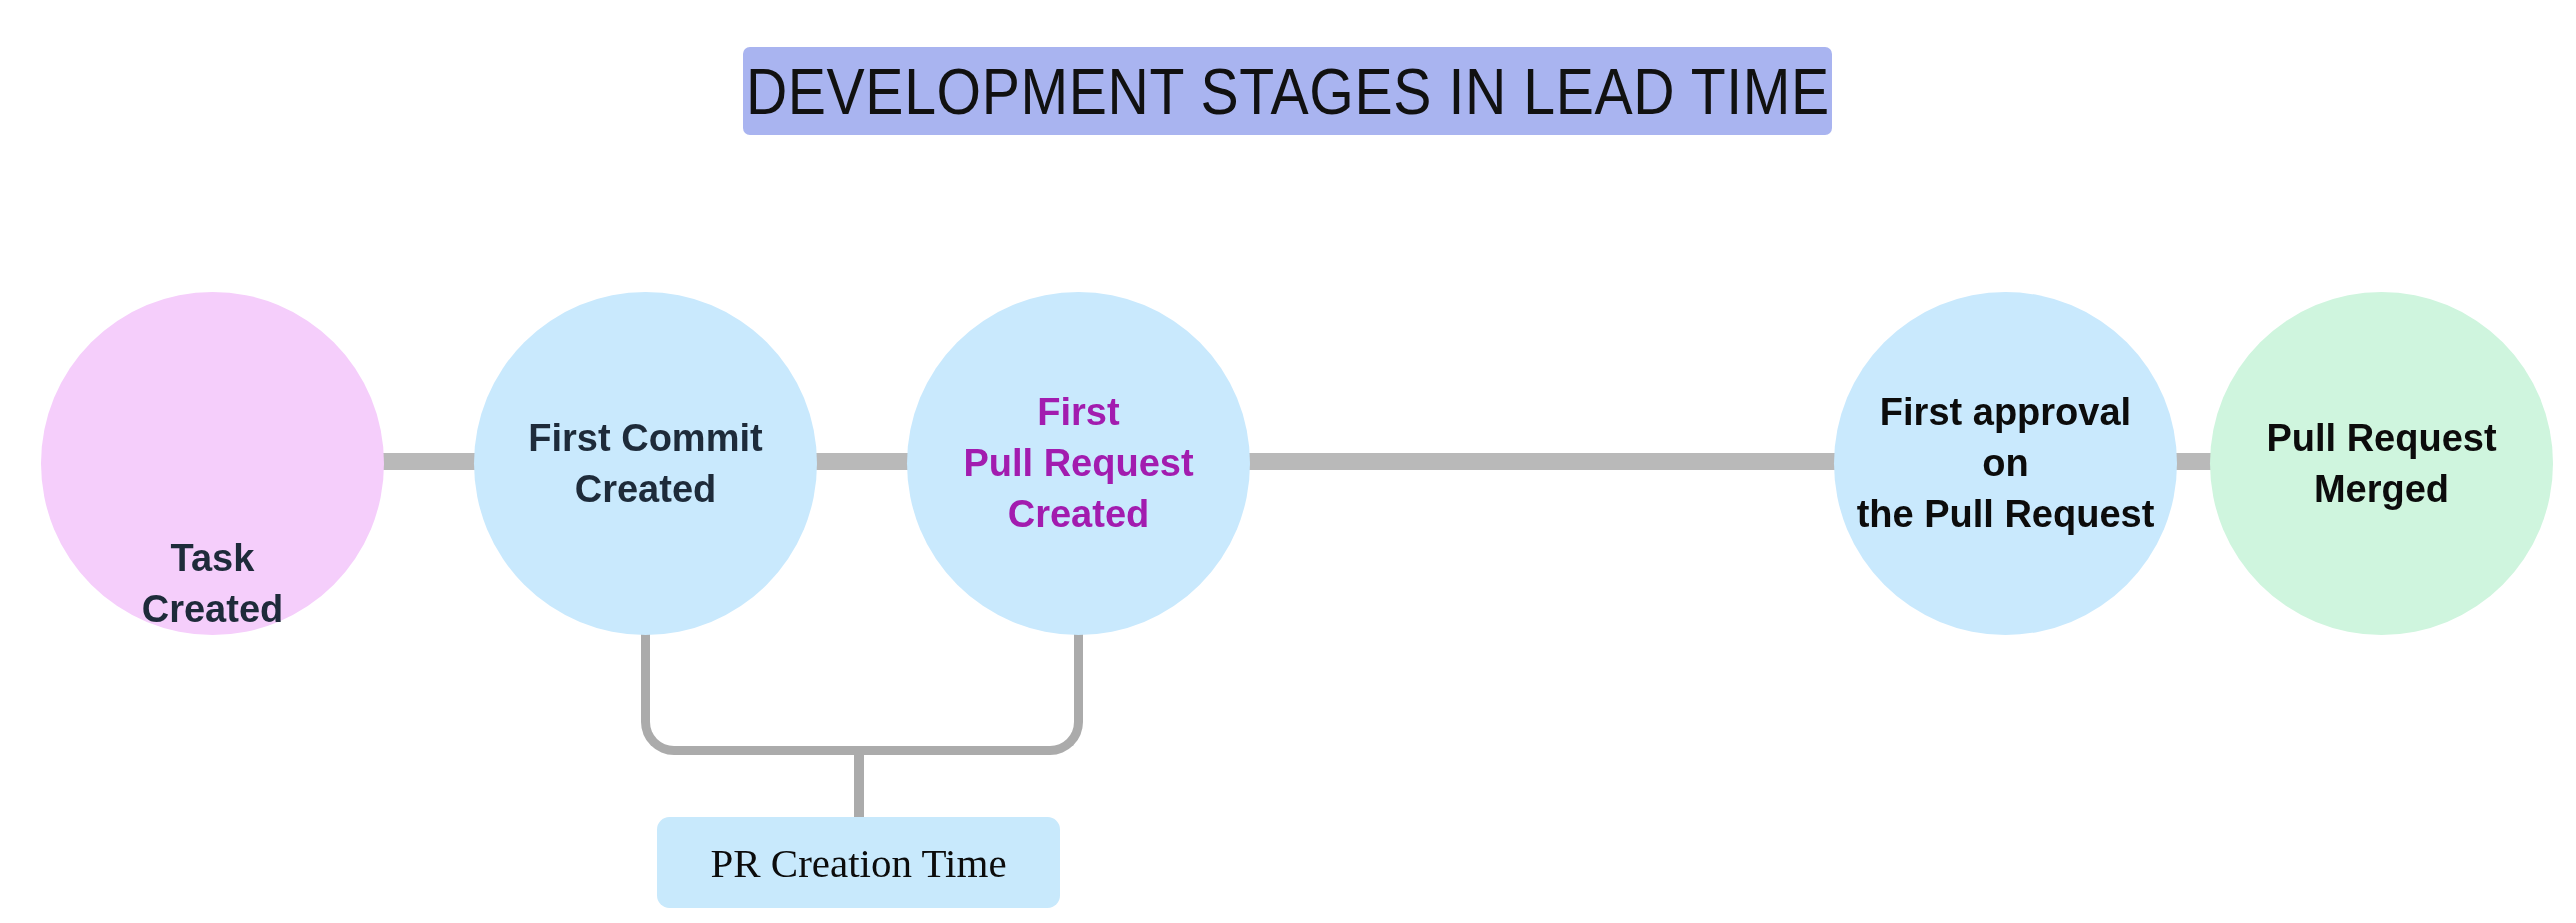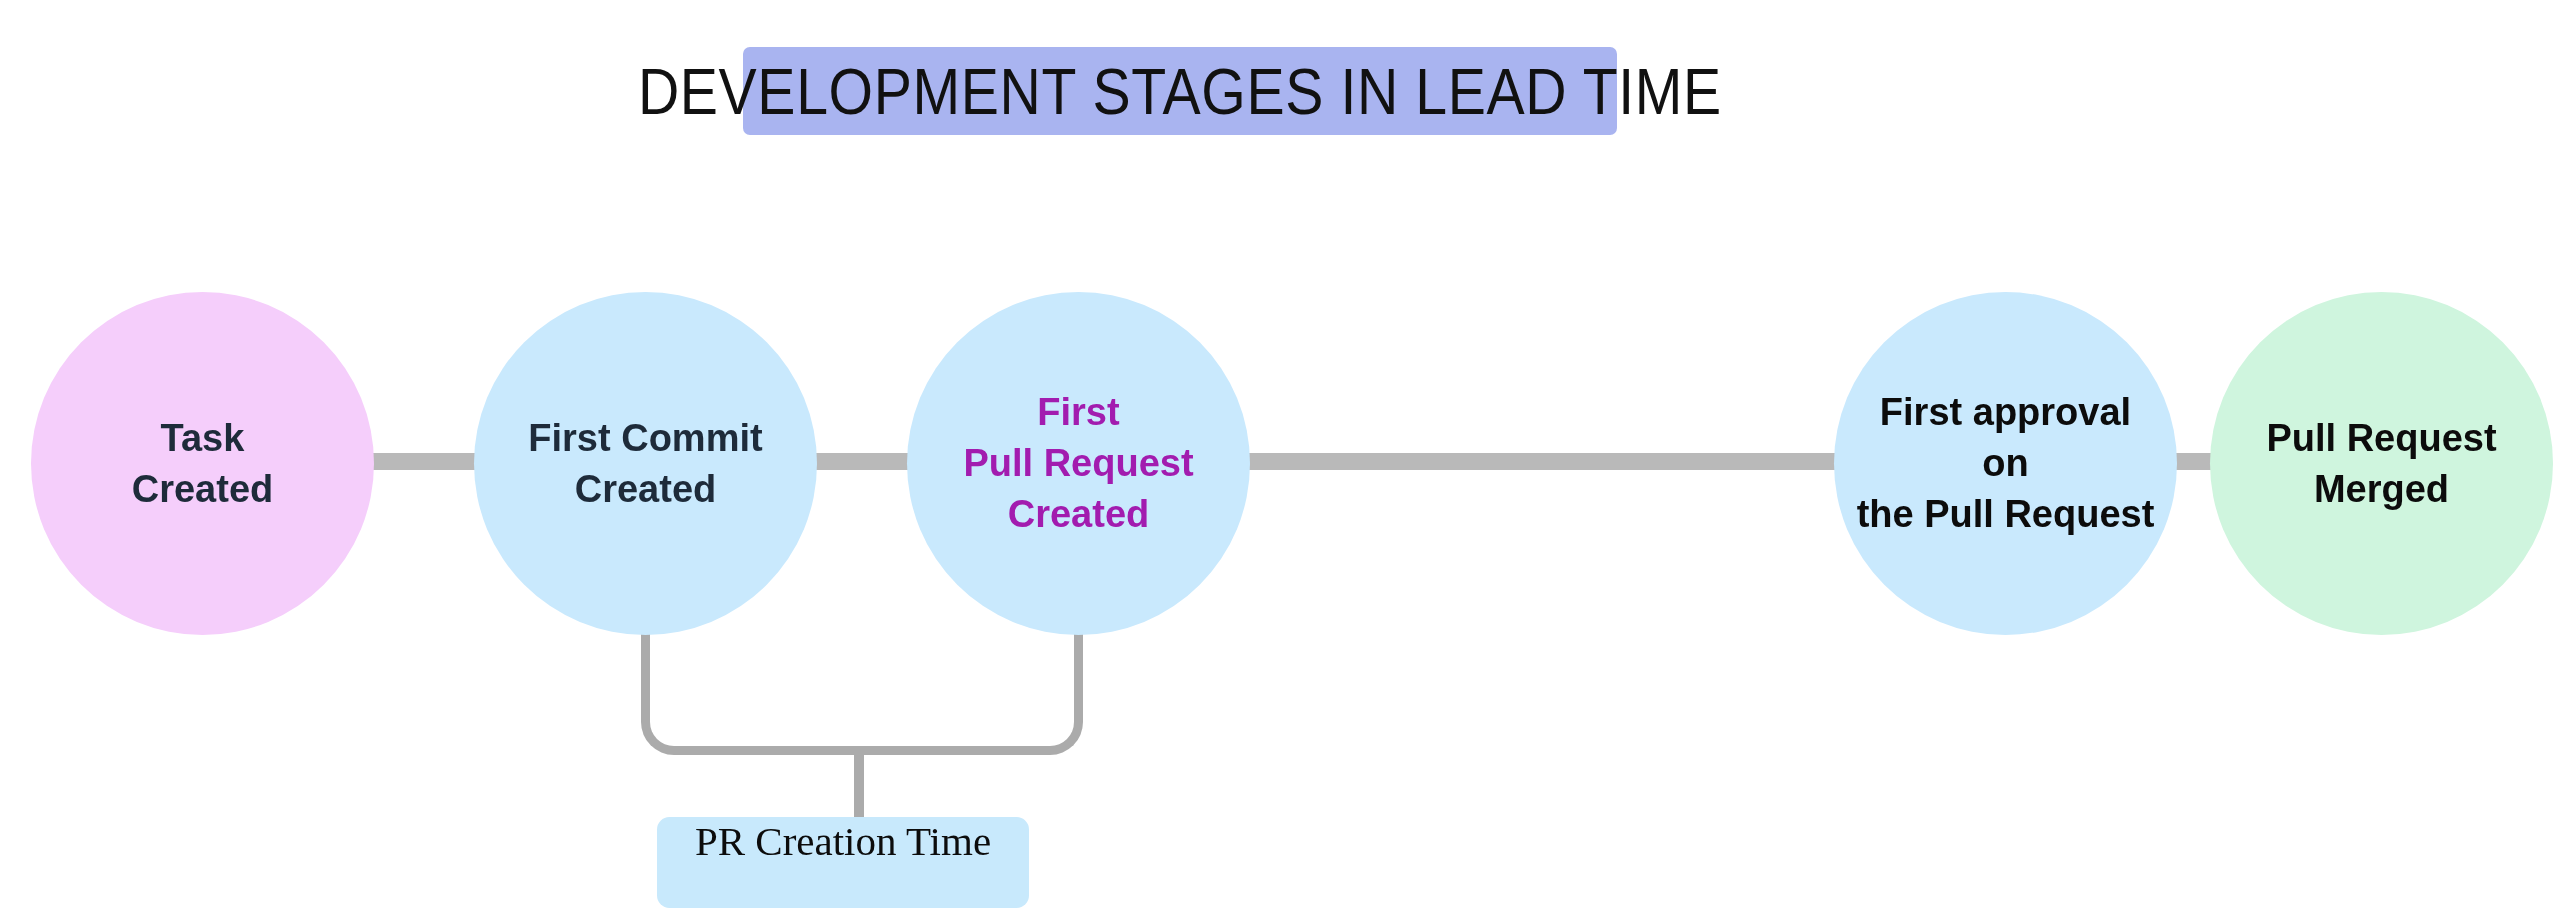--- a/index.html
+++ b/index.html
@@ -14,21 +14,21 @@
   }
   .canvas {
     position: absolute;
     inset: 0;
   }
   
   .title-badge {
     position: absolute;
     left: 743px;
     top: 47px;
-    width: 874px;
+    width: 1089px;
     height: 88px;
     border-radius: 6.9px;
     display: flex;
     align-items: center;
     justify-content: center;
   }
   .title-badge .title-text {
     font-size: 65px;
     font-weight: 500;
     color: #111111;
@@ -59,21 +59,21 @@
     text-align: center;
     z-index: 2;
   }
   .stage .stage-label {
     font-size: 38px;
     line-height: 51px;
     font-weight: 700;
     white-space: pre-line;
     padding: 0 20.6px;
   }
-  .stage-1 { left: 31px; }
+  .stage-1 { left: 41px; align-items: flex-end; }
   .stage-2 { left: 474px; }
   .stage-3 { left: 907px; }
   .stage-4 { left: 1340px; }
   .stage-5 { left: 1834px; }
   .stage-6 { left: 2210px; }
   
   .bracket {
     position: absolute;
     left: 641px;
     top: 626px;
@@ -93,25 +93,25 @@
     top: 754px;
     width: 9.6px;
     height: 65px;
     z-index: 0;
   }
   
   .annotation-label {
     position: absolute;
     left: 657px;
     top: 817px;
-    width: 372px;
+    width: 403px;
     height: 91px;
     border-radius: 12.4px;
     display: flex;
-    align-items: flex-start;
+    align-items: center;
     justify-content: center;
     z-index: 2;
   }
   .annotation-label .annotation-text {
     font-family: cursive;
     font-size: 41px;
     font-weight: 400;
     color: #0c0c0c;
     white-space: nowrap;
   }

